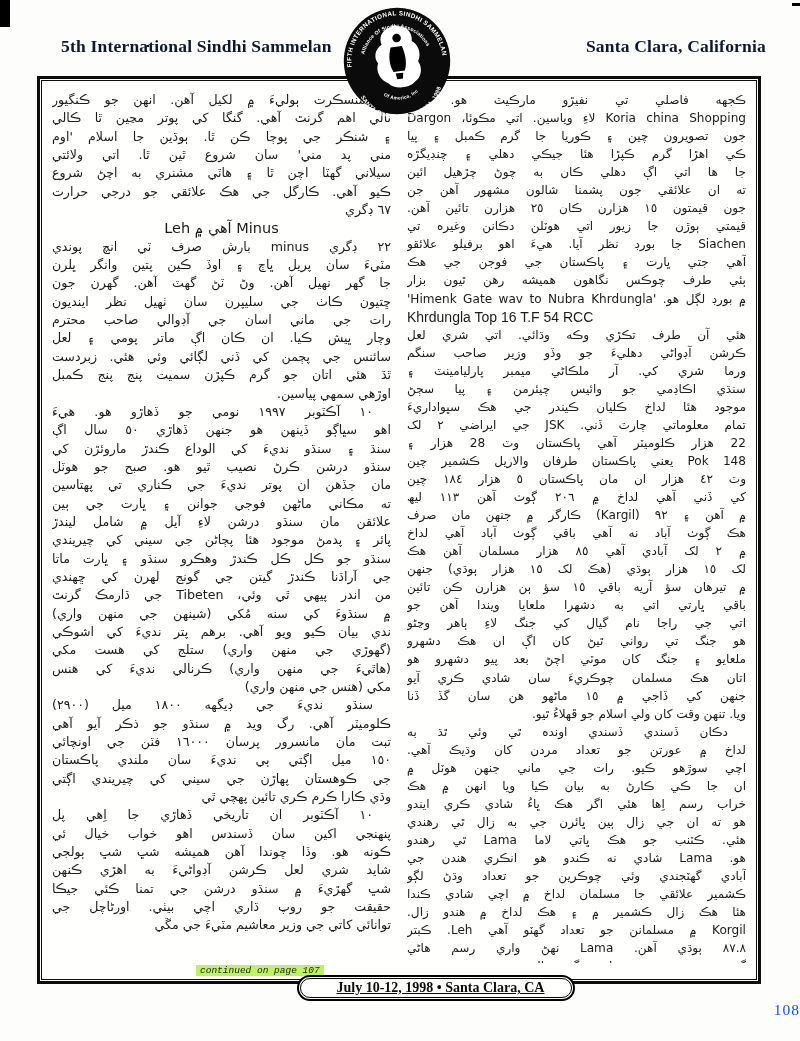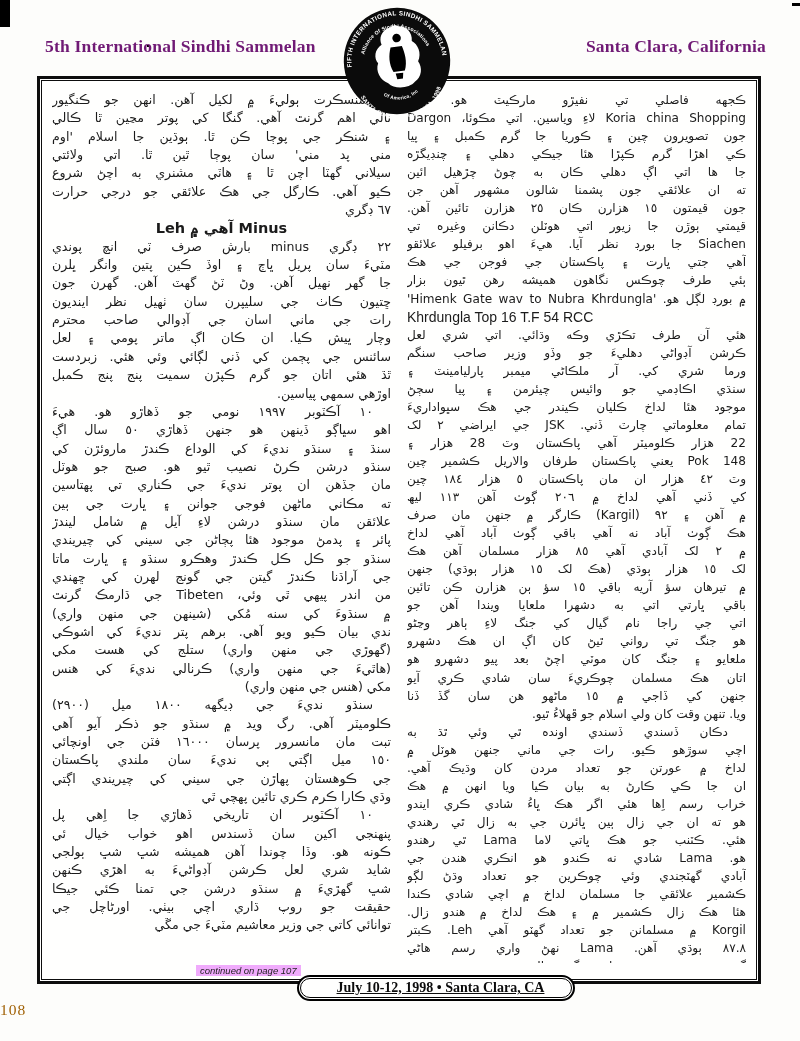--- a/index.html
+++ b/index.html
@@ -6,21 +6,21 @@
   .page {
     position:relative; width:800px; height:1041px; margin:0 auto;
     background:#fdfdfb; overflow:hidden;
     font-family:"DejaVu Sans", sans-serif; color:#171717;
   }
   
   .artifact { position:absolute; background:#000; }
   
   .hdr-title {
     position:absolute; top:36px; font-family:"Liberation Serif", serif;
-    font-size:17.5px; font-weight:600; color:#701a75; letter-spacing:.2px;
+    font-size:17.5px; font-weight:600; color:#0f172a; letter-spacing:.2px;margin-left:16px;
   }
   .hdr-left  { left:45px; }
   .hdr-right { right:34px; }
   
   .logo { position:absolute; left:336px; top:4px; width:122px; height:114px; z-index:6; transform:rotate(-7deg); }
   
   .box {
     position:absolute; left:37px; top:76px; width:724px; height:908px;
     border:3px solid #0d0d0d; background:#fffffe; box-sizing:border-box;
   }
@@ -33,47 +33,47 @@
     flex:1 1 0; direction:rtl; text-align:justify; overflow:hidden;
     font-family:"DejaVu Sans", sans-serif; color:#1b1b1b;
   }
   .col-left  { font-size:12.6px; }
   .col-left  .ln { line-height:18.35px; }
   .col-right { font-size:12.1px; }
   .col-right .ln { line-height:18.05px; }
   .ln { text-align:justify; text-align-last:justify; }
   .ln.short  { text-align-last:right; }
   .ln.center { text-align-last:center; }
-  .ln.big    { font-size:14.5px; font-weight:bold; }
+  .ln.big    { font-size:14.5px; font-weight:normal; }
   .ln.ltr    { direction:ltr; text-align:left; text-align-last:left;
                font-family:"Liberation Sans", sans-serif; font-size:14px; }
   .ln.indent { padding-right:18px; }
   
   .continued {
     position:absolute; left:196px; top:965px; z-index:3;
-    font-family:Liberation Sans, sans-serif; font-style:italic;
-    font-size:9.5px; color:#222; background:#f0abfc; padding:0 4px;
+    font-family:Liberation Mono, monospace; font-style:italic;
+    font-size:9.5px; color:#222; background:#bef264; padding:0 4px;
   }
   
   .banner {
     position:absolute; left:297px; top:975px; width:278px; height:26px;
     background:#fffffe; border:2.5px solid #000; border-radius:15px;
     box-sizing:border-box; z-index:5;
   }
   .banner-inner {
     position:absolute; inset:1px; border:1px solid #000; border-radius:12px;
     display:flex; align-items:center; justify-content:center;
   }
   .banner-text {
     font-family:"Liberation Serif", serif; font-weight:bold;
     font-size:14px; color:#0c0c0c; text-decoration:underline; white-space:nowrap;margin-left:9px;
   }
   .pagenum {
-    position:absolute; left:0; right:0; top:1001px; text-align:left;
-    font-family:"Liberation Serif", serif; font-size:15.5px; color:#a16207;
+    position:absolute; left:0; right:0; top:1001px; text-align:right;
+    font-family:"Liberation Serif", serif; font-size:15.5px; color:#1d4ed8;
     letter-spacing:1px;
   }
   .stamp-text { fill:#ffffff; font-family:"Liberation Sans", sans-serif; font-weight:bold; }
 </style>
 </head>
 <body>
 
 <div class="page">
 
   <div class="artifact" style="left:0;top:0;width:10px;height:27px;"></div>
@@ -82,21 +82,21 @@
 
   <div class="hdr-title hdr-left">5th International Sindhi Sammelan</div>
   <div class="hdr-title hdr-right">Santa Clara, California</div>
 
   <div class="box">
     <div class="box-inner">
       <div class="col col-left">
           <div class="ln">۽ سنسڪرت ٻوليءَ ۾ لکيل آهن. انهن جو ڪنگيور</div>
           <div class="ln">نالي اهم گرنٿ آهي. گنگا کي پوتر مڃين ٿا ڪالي</div>
           <div class="ln">۽ شنڪر جي پوڄا ڪن ٿا. ٻوڌين جا اسلام 'اوم</div>
-          <div class="ln">مني پد مني' سان پوڄا ٿين ٿا. اتي ولائتي</div>
+          <div class="ln">مني پد مني' سان شروع ٿين ٿا. اتي ولائتي</div>
           <div class="ln">سيلاني گهٽا اچن ٿا ۽ هاٽي مشنري به اچڻ شروع</div>
           <div class="ln">ڪيو آهي. ڪارگل جي هڪ علائقي جو درجي حرارت</div>
           <div class="ln short">٦٧ ڊگري</div>
           <div class="ln center big">Minus آهي ۾ Leh</div>
           <div class="ln">٢٢ ڊگري minus بارش صرف ٽي انچ پوندي</div>
           <div class="ln">مٽيءَ سان پريل ڀاڄ ۽ اوڏ ڪين پتين وانگر ڀلرن</div>
           <div class="ln">جا گهر نهيل آهن. وڻ ٽڻ گهٽ آهن. گهرن جون</div>
           <div class="ln">ڇتيون ڪاٺ جي سليپرن سان ٺهيل نظر اينديون</div>
           <div class="ln">رات جي ماني اسان جي آڊوالي صاحب محترم</div>
           <div class="ln">وچار ڀيش ڪيا. ان ڪان اڳ ماتر پومي ۽ لعل</div>
@@ -163,22 +163,22 @@
           <div class="ln">لک ١٥ هزار ٻوڌي (هڪ لک ١٥ هزار ٻوڌي) جنهن</div>
           <div class="ln">۾ تيرهان سؤ آريه باقي ١٥ سؤ ٻن هزارن ڪن تائين</div>
           <div class="ln">باقي ڀارتي اتي به دشهرا ملعايا ويندا آهن جو</div>
           <div class="ln">اتي جي راجا نام گيال کي جنگ لاءِ ٻاهر وڃڻو</div>
           <div class="ln">هو جنگ تي رواني ٿيڻ کان اڳ ان هڪ دشهرو</div>
           <div class="ln">ملعايو ۽ جنگ کان موٽي اچڻ بعد پيو دشهرو هو</div>
           <div class="ln">اتان هڪ مسلمان چوڪريءَ سان شادي ڪري آيو</div>
           <div class="ln">جنهن کي ڏاجي ۾ ١٥ ماڻهو هن سان گڏ ڏنا</div>
           <div class="ln short">ويا. تنهن وقت کان ولي اسلام جو ڦهلاءُ ٿيو.</div>
           <div class="ln indent">دڪان ڏسندي ڏسندي اونده ٿي وئي ٿڌ به</div>
+          <div class="ln">لداخ ۾ عورتن جو تعداد مردن کان وڌيڪ آهي.</div>
           <div class="ln">اچي سوڙهو ڪيو. رات جي ماني جنهن هوٽل ۾</div>
-          <div class="ln">لداخ ۾ عورتن جو تعداد مردن کان وڌيڪ آهي.</div>
           <div class="ln">ان جا ڪي ڪارڻ به بيان ڪيا ويا انهن ۾ هڪ</div>
           <div class="ln">خراب رسم اِها هئي اگر هڪ ڀاءُ شادي ڪري ايندو</div>
           <div class="ln">هو ته ان جي زال ٻين ڀائرن جي به زال ٿي رهندي</div>
           <div class="ln">هئي. ڪٽنب جو هڪ ڀاتي لاما Lama ٿي رهندو</div>
           <div class="ln">هو. Lama شادي نه ڪندو هو انڪري هندن جي</div>
           <div class="ln">آبادي گهٽجندي وئي چوڪرين جو تعداد وڌڻ لڳو</div>
           <div class="ln">ڪشمير علائقي جا مسلمان لداخ ۾ اچي شادي ڪندا</div>
           <div class="ln">هئا هڪ زال ڪشمير ۾ ۽ هڪ لداخ ۾ هندو زال.</div>
           <div class="ln">Korgil ۾ مسلمانن جو تعداد گهٽو آهي Leh. ڪبتر</div>
           <div class="ln">٨٧.٨ ٻوڌي آهن. Lama نهڻ واري رسم هاڻي</div>

